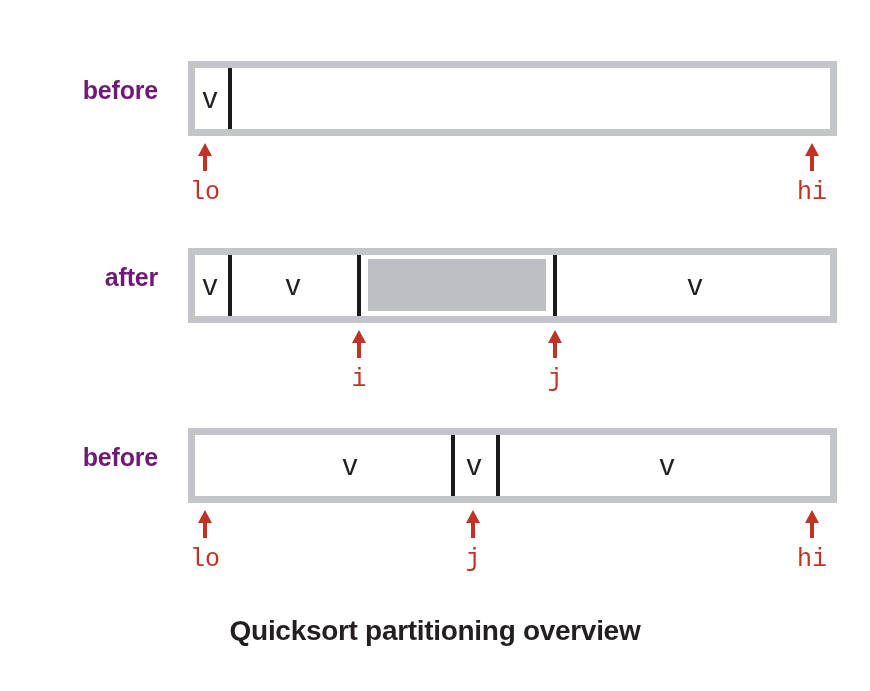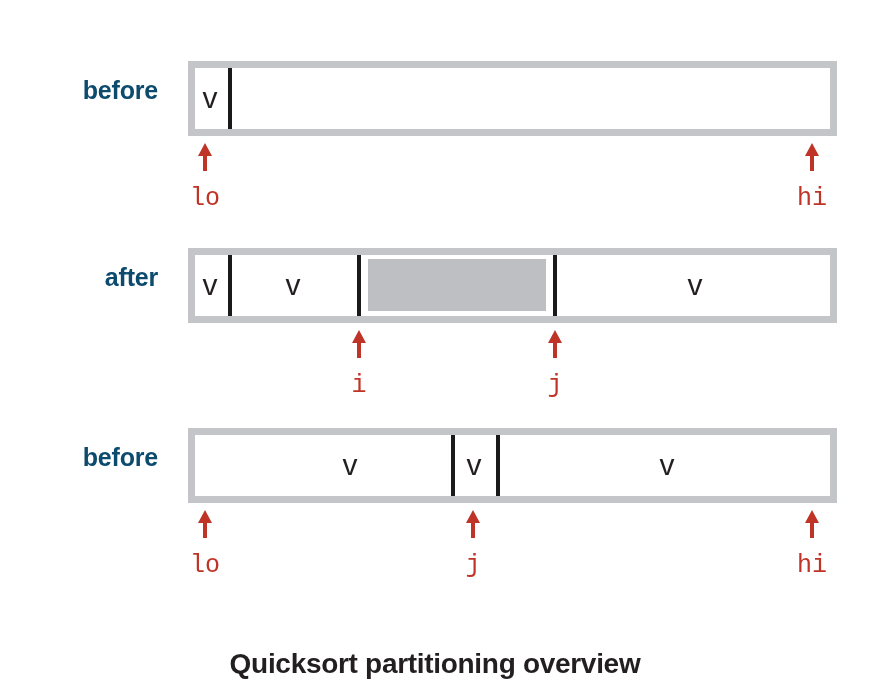--- a/index.html
+++ b/index.html
@@ -13,21 +13,21 @@
     width: 870px;
     height: 691px;
     background: #ffffff;
     font-family: "Liberation Sans", sans-serif;
     overflow: hidden;
   }
 
   
   .stage-label {
     position: absolute;
-    color: #0c4a6e;
+    color: #701a75;
     font-family: "Liberation Sans", sans-serif;
     font-weight: bold;
     font-size: 25px;
     letter-spacing: -0.2px;
     text-align: right;
     white-space: nowrap;
     line-height: 1;
   }
 
   
@@ -75,21 +75,21 @@
     width: 34px;
     height: 30px;
   }
   .pointer .pname {
     display: block;
     color: #bf3426;
     font-family: "Liberation Mono", monospace;
     font-size: 25px;
     font-weight: normal;
     line-height: 1;
-    margin-top: 15px;
+    margin-top: 9px;
     white-space: nowrap;
   }
 
   
   .caption {
     position: absolute;
     width: 870px;
     left: 0;
     text-align: center;
     color: #231f20;
@@ -189,15 +189,15 @@
     </div>
 
     <div class="pointer" style="left: 795px; top: 508px;">
       <svg class="arrow" viewBox="0 0 34 30">
         <path d="M17 2 L24 15 L19 15 L19 30 L15 30 L15 15 L10 15 Z" fill="#bf3426"></path>
       </svg>
       <span class="pname">hi</span>
     </div>
   </div>
 
-  <div class="caption" style="top: 615px; margin-top: 33px;">Quicksort partitioning overview</div>
+  <div class="caption" style="top: 615px;">Quicksort partitioning overview</div>
 
 </div>
 
 </body></html>

